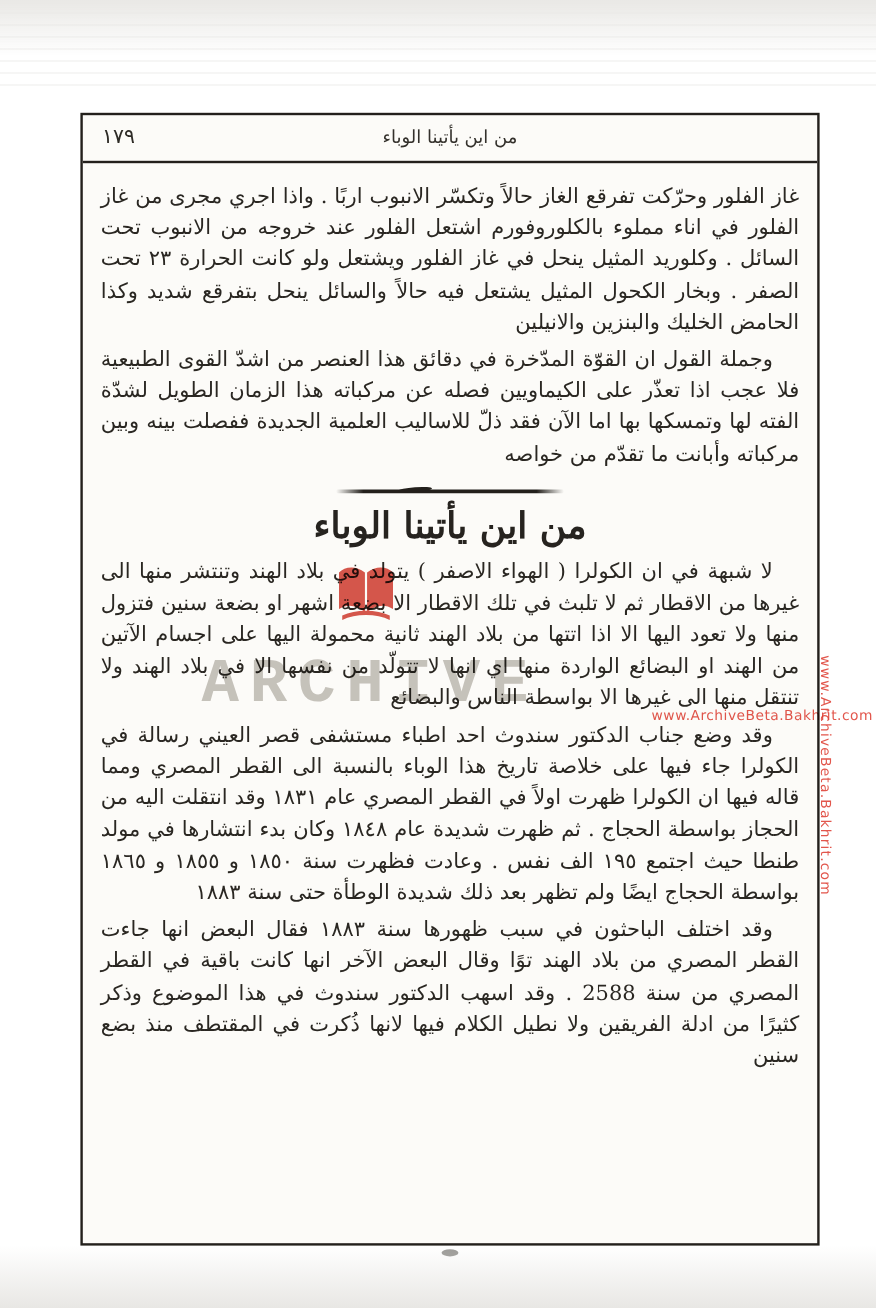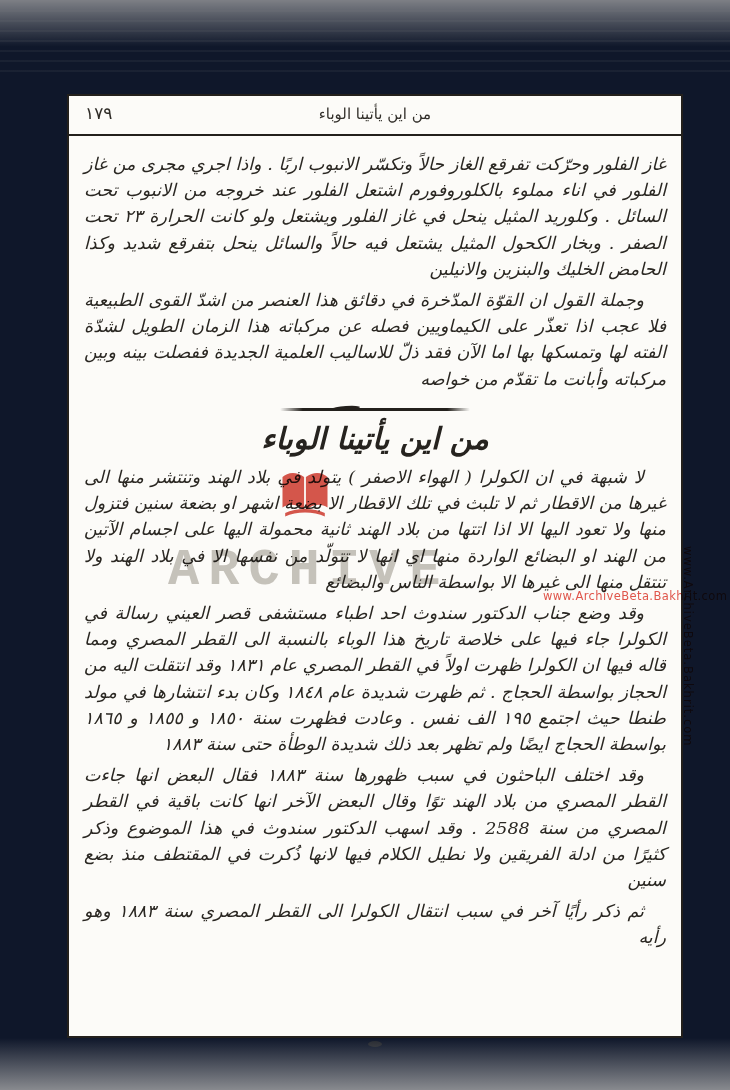--- a/index.html
+++ b/index.html
@@ -6,21 +6,21 @@
   html, body { width: 730px; height: 1090px; }
   body {
     position: relative;
     overflow: hidden;
     background: #e9e7e2;
     font-family: "DejaVu Serif", "Liberation Serif", serif;
   }
   .scan {
     position: absolute;
     inset: 0;
-    background: #0f172a;
+    background: #ffffff;
   }
   
   .scan::before {
     content: "";
     position: absolute; left: 0; right: 0; top: 0; height: 72px;
     background:
       linear-gradient(#d7d5d0 0%, rgba(215,213,208,0) 65%),
       repeating-linear-gradient(180deg, rgba(150,148,142,.16) 0 2px, transparent 2px 10px);
     opacity: .55;
     pointer-events: none;
@@ -61,21 +61,20 @@
   .textbody {
     direction: rtl;
     padding: 15px 15px 8px 15px;
     height: calc(100% - 42px);
     overflow: hidden;
     font-size: 17.5px;
     line-height: 26.2px;
     color: #2a2722;
     text-align: justify;
     text-align-last: right;
-    font-style: italic;
   }
   .textbody p { margin-bottom: 5px; text-indent: 22px; }
   .textbody p.noindent { text-indent: 0; }
   .section-heading {
     font-size: 30px;
     font-weight: bold;
     text-align: center;
     text-align-last: center;
     margin: 8px 0 12px;
     color: #26231f;
@@ -167,21 +166,20 @@
 
       <div class="divider">
         <span class="line"></span>
       </div>
 
       <h1 class="section-heading">من اين يأتينا الوباء</h1>
 
       <p>لا شبهة في ان الكولرا ( الهواء الاصفر ) يتولد في بلاد الهند وتنتشر منها الى غيرها من الاقطار ثم لا تلبث في تلك الاقطار الا بضعة اشهر او بضعة سنين فتزول منها ولا تعود اليها الا اذا اتتها من بلاد الهند ثانية محمولة اليها على اجسام الآتين من الهند او البضائع الواردة منها اي انها لا تتولّد من نفسها الا في بلاد الهند ولا تنتقل منها الى غيرها الا بواسطة الناس والبضائع</p>
       <p>وقد وضع جناب الدكتور سندوث احد اطباء مستشفى قصر العيني رسالة في الكولرا جاء فيها على خلاصة تاريخ هذا الوباء بالنسبة الى القطر المصري ومما قاله فيها ان الكولرا ظهرت اولاً في القطر المصري عام ١٨٣١ وقد انتقلت اليه من الحجاز بواسطة الحجاج . ثم ظهرت شديدة عام ١٨٤٨ وكان بدء انتشارها في مولد طنطا حيث اجتمع ١٩٥ الف نفس . وعادت فظهرت سنة ١٨٥٠ و ١٨٥٥ و ١٨٦٥ بواسطة الحجاج ايضًا ولم تظهر بعد ذلك شديدة الوطأة حتى سنة ١٨٨٣</p>
       <p>وقد اختلف الباحثون في سبب ظهورها سنة ١٨٨٣ فقال البعض انها جاءت القطر المصري من بلاد الهند توًا وقال البعض الآخر انها كانت باقية في القطر المصري من سنة 2588 . وقد اسهب الدكتور سندوث في هذا الموضوع وذكر كثيرًا من ادلة الفريقين ولا نطيل الكلام فيها لانها ذُكرت في المقتطف منذ بضع سنين</p>
-      <p>ثم ذكر رأيًا آخر في سبب انتقال الكولرا الى القطر المصري سنة ١٨٨٣ وهو رأيه</p>
     </div>
   </div>
 
   <div class="watermark-layer">
     <svg class="wm-logo" viewBox="0 0 60 60" aria-hidden="true">
       <path d="M29 10 C20 3 10 5 5 10 L5 44 C12 39 22 40 29 47 Z" fill="#cf3227"></path>
       <path d="M31 10 C40 3 50 5 55 10 L55 44 C48 39 38 40 31 47 Z" fill="#cf3227"></path>
       <path d="M8 50 C20 44 40 44 52 50 L52 54 C40 48 20 48 8 54 Z" fill="#cf3227"></path>
     </svg>
     <div class="wm-archive">ARCHIVE</div>

